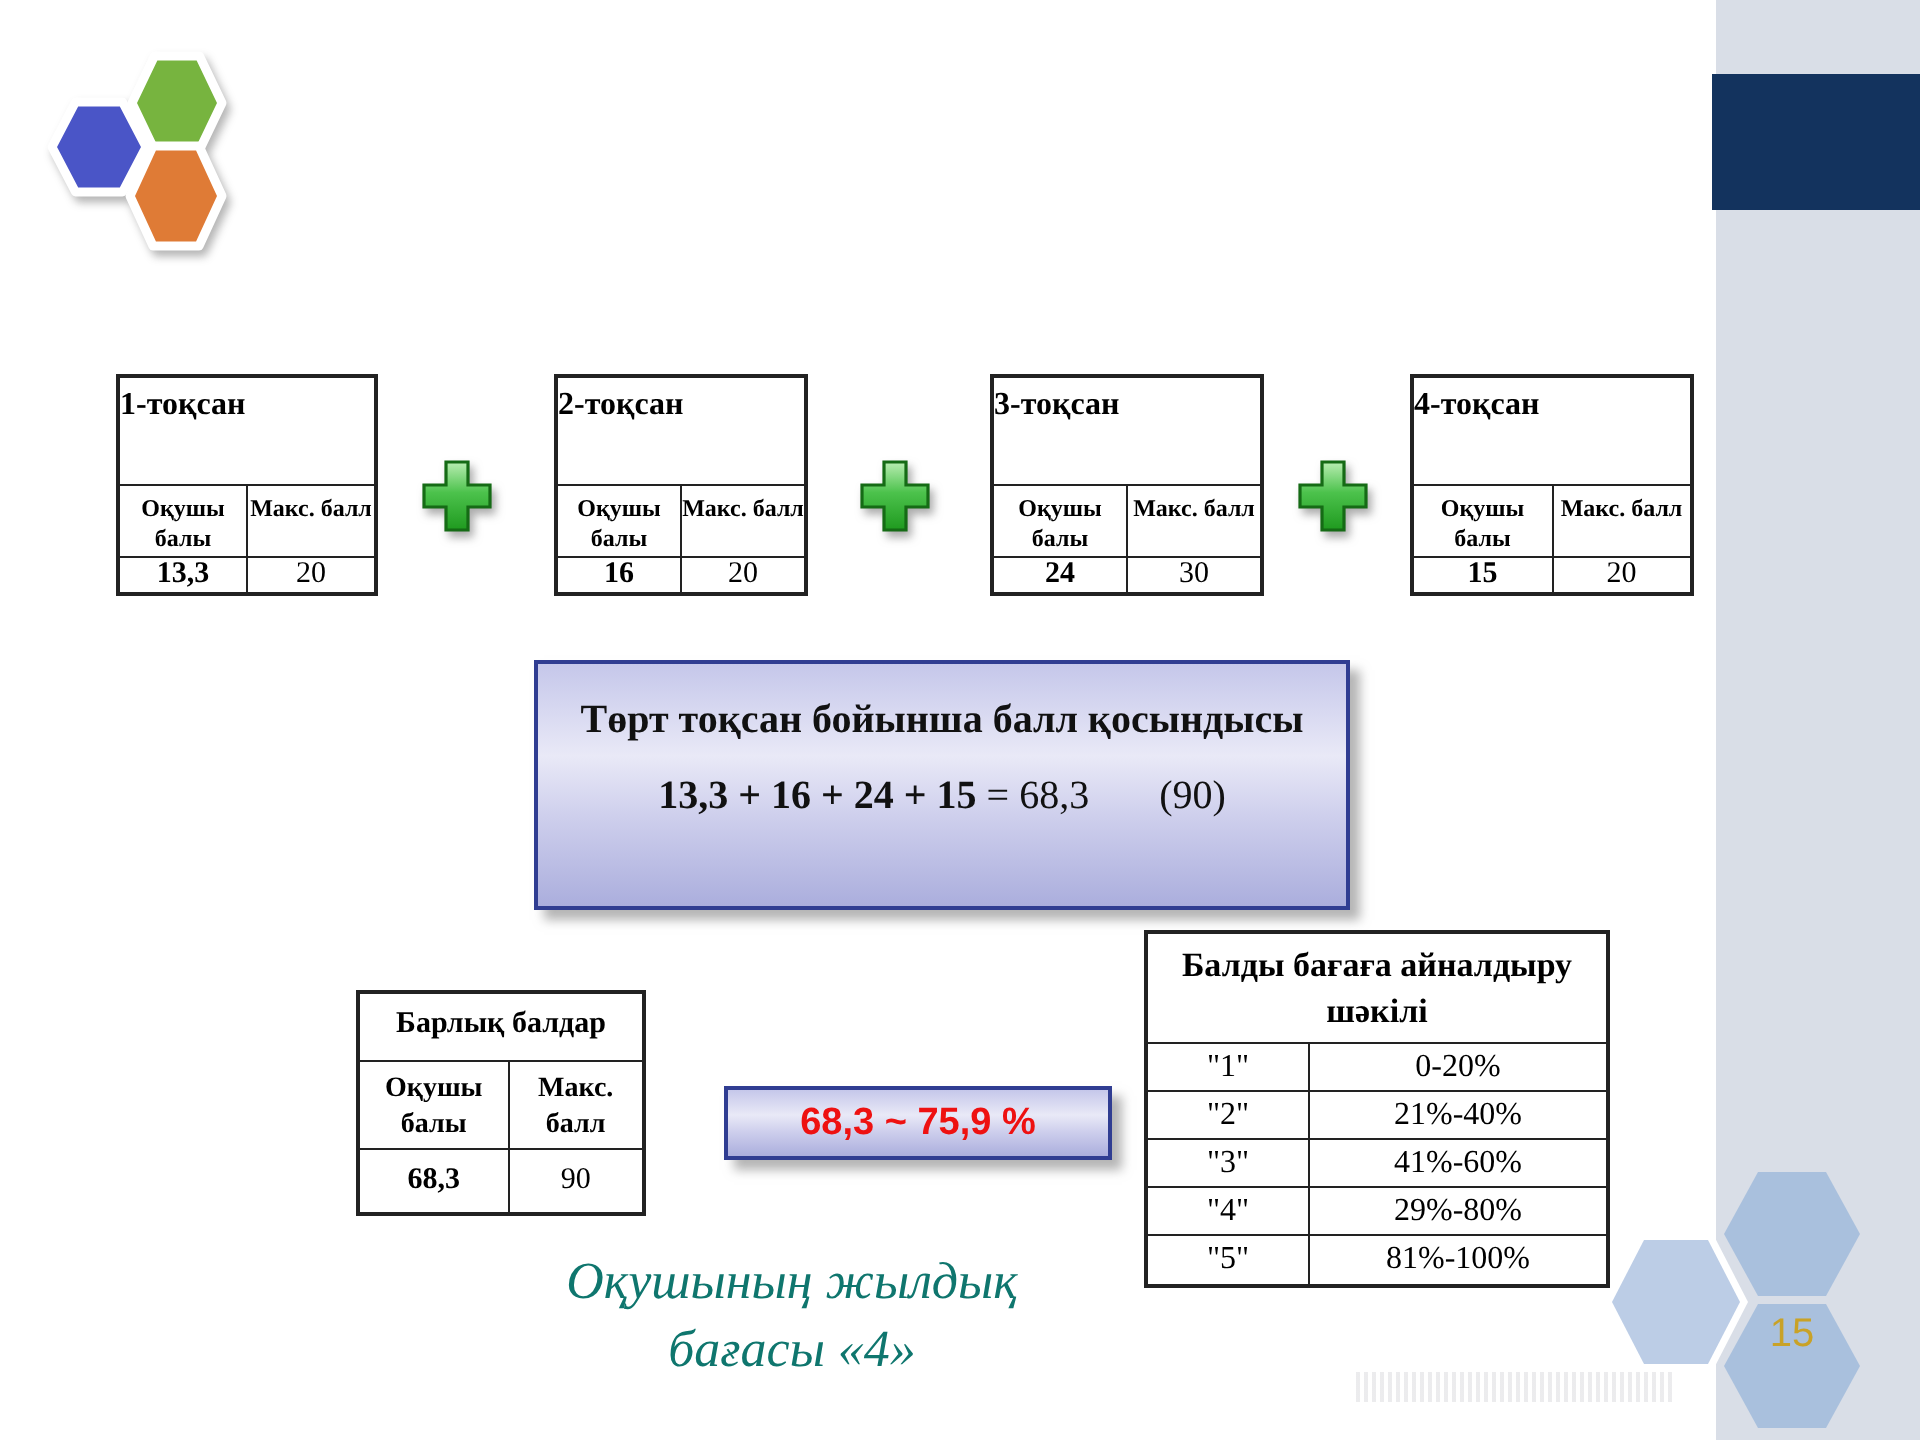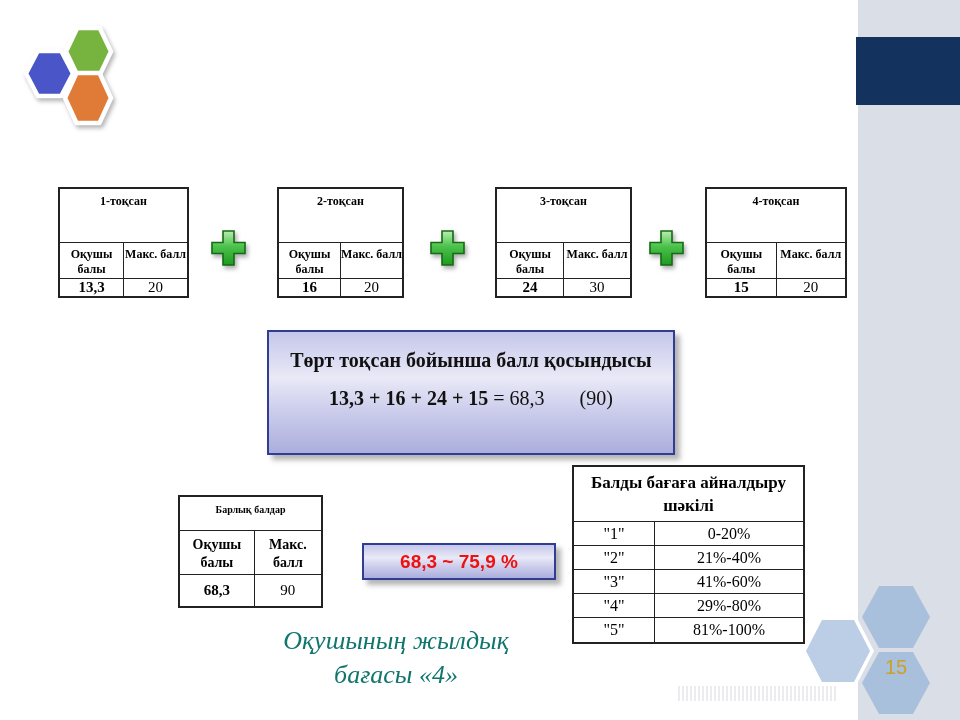--- a/index.html
+++ b/index.html
@@ -24,42 +24,42 @@
   
   .logo { position:absolute; left:8px; top:8px; filter:drop-shadow(2px 3px 2px rgba(90,90,90,.45)); }
   
   .subtitle {
     position:absolute; left:100px; top:131px; width:740px; text-align:center;
     color:#ee1111; font-family:"Liberation Sans", sans-serif; font-style:italic;
     font-size:19px; font-weight:bold;
   }
   
   .qtable { position:absolute; top:187px; height:111px; background:#fff; border:2px solid #222; display:flex; flex-direction:column; }
-  .qt-title { height:57px; border-bottom:1.5px solid #222; font-weight:bold; font-size:12px; text-align:center; padding-top:5px; }
+  .qt-title { height:57px; border-bottom:1.5px solid #222; font-weight:bold; font-size:16px; padding-top:5px; }
   .qt-heads { display:flex; height:38px; border-bottom:1.5px solid #222; }
   .qt-heads > div { flex:1; font-weight:bold; font-size:12px; line-height:1.2; text-align:center; padding-top:4px; }
   .qt-heads > div:first-child { border-right:1.5px solid #222; }
   .qt-vals { display:flex; flex:1; }
   .qt-vals > div { flex:1; display:flex; align-items:center; justify-content:center; font-size:15px; }
   .qt-vals > div:first-child { border-right:1.5px solid #222; font-weight:bold; }
   .plus { position:absolute; top:229px; filter:drop-shadow(2px 3px 2px rgba(90,90,90,.5)); }
   
   .lavbox {
     background:linear-gradient(180deg,#c5c7ea 0%,#e9e9f7 38%,#cdceec 64%,#abaedd 100%);
     border:2px solid #303d92; box-shadow:5px 5px 5px rgba(120,120,120,.55);
   }
   .summary { position:absolute; left:267px; top:330px; width:408px; height:125px; text-align:center; }
   .summary-title { margin-top:10px; color:#e60000; font-weight:bold; font-size:19px; }
   .summary-sub { margin-top:17px; color:#111; font-weight:bold; font-size:20px; }
   .summary-formula { margin-top:15px; font-size:20px; color:#111; }
   .summary-formula .fbold { font-weight:bold; }
   .summary-formula .fparen { margin-left:30px; }
   
   .totals { position:absolute; left:178px; top:495px; width:145px; height:113px; background:#fff; border:2px solid #222; display:flex; flex-direction:column; }
-  .tt-title { height:34px; border-bottom:1.5px solid #222; font-weight:bold; font-size:10px; text-align:center; padding-top:7px; }
+  .tt-title { height:34px; border-bottom:1.5px solid #222; font-weight:bold; font-size:15px; text-align:center; padding-top:7px; }
   .tt-heads { display:flex; height:44px; border-bottom:1.5px solid #222; }
   .tt-heads > div { font-weight:bold; font-size:14px; line-height:1.25; text-align:center; padding-top:5px; }
   .tt-heads > div:first-child { width:53%; border-right:1.5px solid #222; }
   .tt-heads > div:last-child { width:47%; }
   .tt-vals { display:flex; flex:1; }
   .tt-vals > div { display:flex; align-items:center; justify-content:center; font-size:15px; }
   .tt-vals > div:first-child { width:53%; border-right:1.5px solid #222; font-weight:bold; }
   .tt-vals > div:last-child { width:47%; }
   
   .percent {

